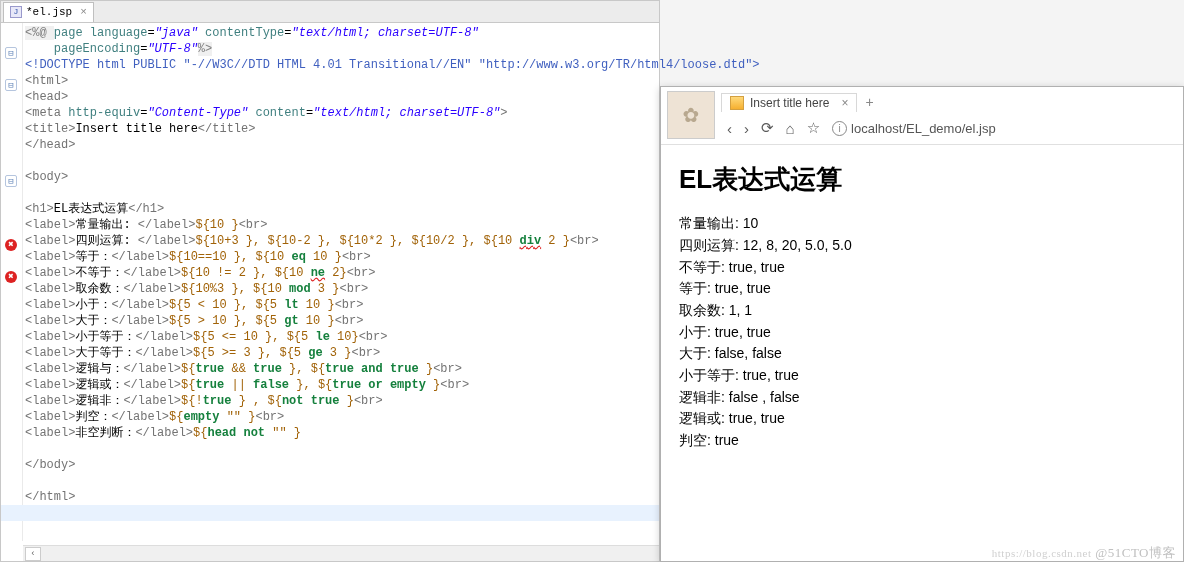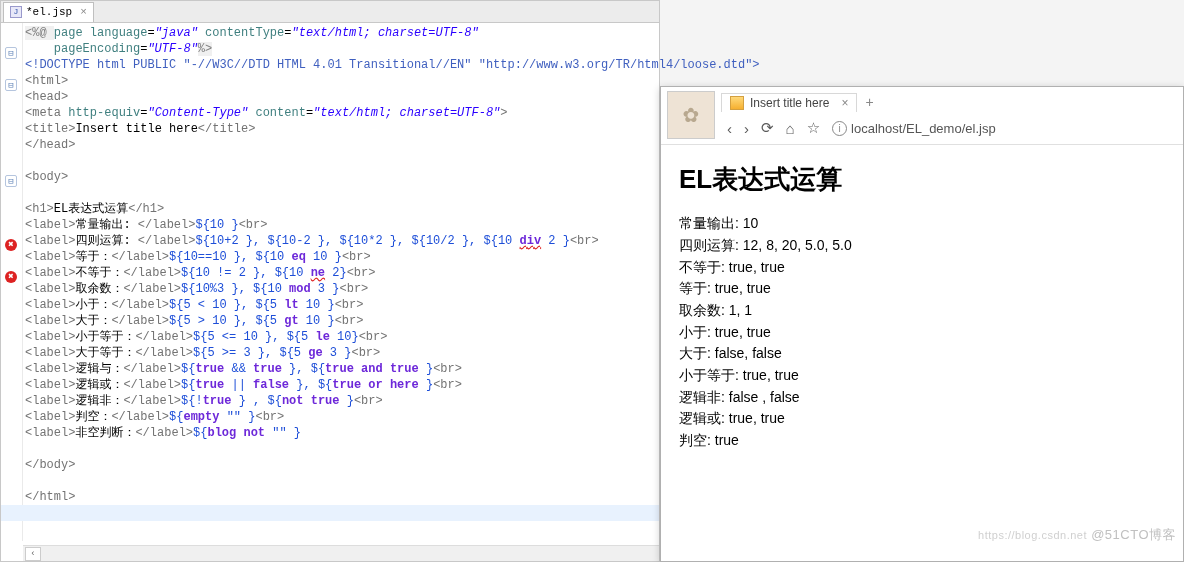--- a/index.html
+++ b/index.html
@@ -81,22 +81,22 @@
     font-size: 12px;
     color: #000;
   }
   
   .c-directive { color: #7f7f7f; background: #f0f0f0; }
   .c-attr { color: #3f7f7f;}
   .c-attrval { color: #2a00ff; font-style: italic;}
   .c-doctype { color: #3f5fbf; margin-top: 28px;}
   .c-tag { color: #737373;}
   .c-text { color: #000;}
-  .c-el { color: #1d4ed8;}
-  .c-kw { color: #6d28d9; font-weight: bold;}
+  .c-el { color: #a16207;}
+  .c-kw { color: #15803d; font-weight: bold;}
   .c-comment{ color:#3f5fbf;}
   .c-err-u { text-decoration: underline wavy #d22;}
   .hl-line { position:absolute; left:0; width:100%; height:16px; background:#e8f2fe;}
   .scrollbar-bottom{
     position:absolute; left:22px; right:0; bottom:0; height:16px;
     background:#f0f0f0; border-top:1px solid #ddd;
     display:flex; align-items:center;
   }
   .scroll-btn{ width:16px;height:14px;border:1px solid #ccc;background:#fff;margin:0 2px;font-size:9px;text-align:center;line-height:12px;color:#666;}
   
@@ -161,22 +161,22 @@
   .bw-content{
     padding: 14px 18px;
     color:#000;
     font-size:14px;
     line-height: 1.55;
   }
   .bw-content h1{
     font-size:26px;font-weight:bold;margin-bottom:14px;
   }
   .watermark{
-    position:absolute;right:8px;bottom:18px;color:#c0c0c0;font-size:13px;
-    font-family:Liberation Sans, sans-serif; letter-spacing:0.5px;
+    position:absolute;right:8px;bottom:0;color:#c0c0c0;font-size:13px;
+    font-family:Liberation Serif, serif; letter-spacing:0.5px;
   }
   .watermark .sub{color:#d0d0d0;font-size:11px;}
 </style>
 </head>
 <body>
 
 <div class="editor-pane">
   <div class="tab-bar">
     <div class="tab">
       <span class="icon-file">J</span>
@@ -201,33 +201,33 @@
 <span class="c-tag">&lt;html&gt;</span>
 <span class="c-tag">&lt;head&gt;</span>
 <span class="c-tag">&lt;meta </span><span class="c-attr">http-equiv</span><span>=</span><span class="c-attrval">"Content-Type"</span><span class="c-attr"> content</span><span>=</span><span class="c-attrval">"text/html; charset=UTF-8"</span><span class="c-tag">&gt;</span>
 <span class="c-tag">&lt;title&gt;</span><span class="c-text">Insert title here</span><span class="c-tag">&lt;/title&gt;</span>
 <span class="c-tag">&lt;/head&gt;</span>
 <span></span>
 <span class="c-tag">&lt;body&gt;</span>
 <span></span>
 <span class="c-tag">&lt;h1&gt;</span><span class="c-text">EL表达式运算</span><span class="c-tag">&lt;/h1&gt;</span>
 <span class="c-tag">&lt;label&gt;</span><span class="c-text">常量输出: </span><span class="c-tag">&lt;/label&gt;</span><span class="c-el">${10 }</span><span class="c-tag">&lt;br&gt;</span>
-<span class="c-tag">&lt;label&gt;</span><span class="c-text">四则运算: </span><span class="c-tag">&lt;/label&gt;</span><span class="c-el">${10+2 }, ${10-2 }, ${10*2 }, ${10/2 }, ${10 </span><span class="c-kw c-err-u">div</span><span class="c-el"> 2 }</span><span class="c-tag">&lt;br&gt;</span>
+<span class="c-tag">&lt;label&gt;</span><span class="c-text">四则运算: </span><span class="c-tag">&lt;/label&gt;</span><span class="c-el">${10+3 }, ${10-2 }, ${10*2 }, ${10/2 }, ${10 </span><span class="c-kw c-err-u">div</span><span class="c-el"> 2 }</span><span class="c-tag">&lt;br&gt;</span>
 <span class="c-tag">&lt;label&gt;</span><span class="c-text">等于：</span><span class="c-tag">&lt;/label&gt;</span><span class="c-el">${10==10 }, ${10 </span><span class="c-kw">eq</span><span class="c-el"> 10 }</span><span class="c-tag">&lt;br&gt;</span>
 <span class="c-tag">&lt;label&gt;</span><span class="c-text">不等于：</span><span class="c-tag">&lt;/label&gt;</span><span class="c-el">${10 != 2 }, ${10 </span><span class="c-kw c-err-u">ne</span><span class="c-el"> 2}</span><span class="c-tag">&lt;br&gt;</span>
 <span class="c-tag">&lt;label&gt;</span><span class="c-text">取余数：</span><span class="c-tag">&lt;/label&gt;</span><span class="c-el">${10%3 }, ${10 </span><span class="c-kw">mod</span><span class="c-el"> 3 }</span><span class="c-tag">&lt;br&gt;</span>
 <span class="c-tag">&lt;label&gt;</span><span class="c-text">小于：</span><span class="c-tag">&lt;/label&gt;</span><span class="c-el">${5 &lt; 10 }, ${5 </span><span class="c-kw">lt</span><span class="c-el"> 10 }</span><span class="c-tag">&lt;br&gt;</span>
 <span class="c-tag">&lt;label&gt;</span><span class="c-text">大于：</span><span class="c-tag">&lt;/label&gt;</span><span class="c-el">${5 &gt; 10 }, ${5 </span><span class="c-kw">gt</span><span class="c-el"> 10 }</span><span class="c-tag">&lt;br&gt;</span>
 <span class="c-tag">&lt;label&gt;</span><span class="c-text">小于等于：</span><span class="c-tag">&lt;/label&gt;</span><span class="c-el">${5 &lt;= 10 }, ${5 </span><span class="c-kw">le</span><span class="c-el"> 10}</span><span class="c-tag">&lt;br&gt;</span>
 <span class="c-tag">&lt;label&gt;</span><span class="c-text">大于等于：</span><span class="c-tag">&lt;/label&gt;</span><span class="c-el">${5 &gt;= 3 }, ${5 </span><span class="c-kw">ge</span><span class="c-el"> 3 }</span><span class="c-tag">&lt;br&gt;</span>
 <span class="c-tag">&lt;label&gt;</span><span class="c-text">逻辑与：</span><span class="c-tag">&lt;/label&gt;</span><span class="c-el">${</span><span class="c-kw">true</span><span class="c-el"> &amp;&amp; </span><span class="c-kw">true</span><span class="c-el"> }, ${</span><span class="c-kw">true and true</span><span class="c-el"> }</span><span class="c-tag">&lt;br&gt;</span>
-<span class="c-tag">&lt;label&gt;</span><span class="c-text">逻辑或：</span><span class="c-tag">&lt;/label&gt;</span><span class="c-el">${</span><span class="c-kw">true</span><span class="c-el"> || </span><span class="c-kw">false</span><span class="c-el"> }, ${</span><span class="c-kw">true or here</span><span class="c-el"> }</span><span class="c-tag">&lt;br&gt;</span>
+<span class="c-tag">&lt;label&gt;</span><span class="c-text">逻辑或：</span><span class="c-tag">&lt;/label&gt;</span><span class="c-el">${</span><span class="c-kw">true</span><span class="c-el"> || </span><span class="c-kw">false</span><span class="c-el"> }, ${</span><span class="c-kw">true or empty</span><span class="c-el"> }</span><span class="c-tag">&lt;br&gt;</span>
 <span class="c-tag">&lt;label&gt;</span><span class="c-text">逻辑非：</span><span class="c-tag">&lt;/label&gt;</span><span class="c-el">${!</span><span class="c-kw">true</span><span class="c-el"> } , ${</span><span class="c-kw">not true</span><span class="c-el"> }</span><span class="c-tag">&lt;br&gt;</span>
 <span class="c-tag">&lt;label&gt;</span><span class="c-text">判空：</span><span class="c-tag">&lt;/label&gt;</span><span class="c-el">${</span><span class="c-kw">empty</span><span class="c-el"> "" }</span><span class="c-tag">&lt;br&gt;</span>
-<span class="c-tag">&lt;label&gt;</span><span class="c-text">非空判断：</span><span class="c-tag">&lt;/label&gt;</span><span class="c-el">${</span><span class="c-kw">blog not</span><span class="c-el"> "" }</span>
+<span class="c-tag">&lt;label&gt;</span><span class="c-text">非空判断：</span><span class="c-tag">&lt;/label&gt;</span><span class="c-el">${</span><span class="c-kw">head not</span><span class="c-el"> "" }</span>
 <span></span>
 <span class="c-tag">&lt;/body&gt;</span>
 <span></span>
 <span class="c-tag">&lt;/html&gt;</span></div>
 
   <div class="scrollbar-bottom">
     <span class="scroll-btn">‹</span>
   </div>
 </div>
 

